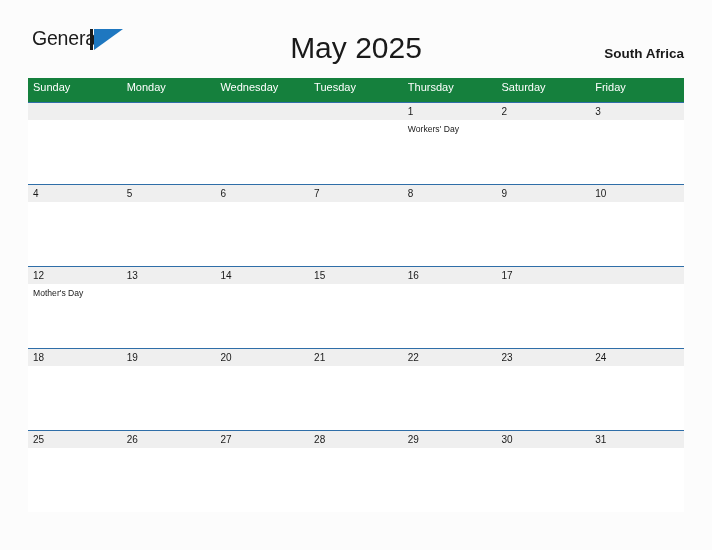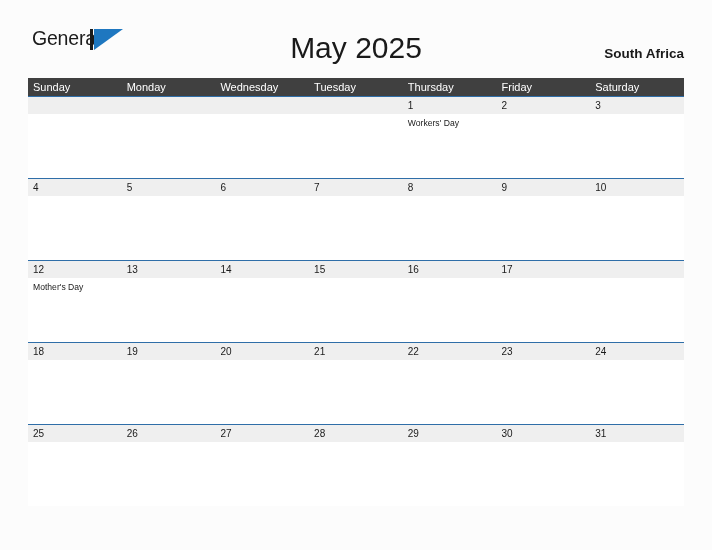--- a/index.html
+++ b/index.html
@@ -116,22 +116,22 @@
   .calendar {
     position: absolute;
     left: 28px;
     top: 78px;
     width: 656px;
   }
 
   .dow-row {
     display: flex;
     width: 656px;
-    height: 18px;
-    background: #404040;
+    height: 24px;
+    background: #15803d;
   }
   .dow-cell {
     width: 93.714px;
     box-sizing: border-box;
     padding-left: 5px;
     font-size: 11px;
     color: #ffffff;
     line-height: 19px;
     white-space: nowrap;
     overflow: hidden;
@@ -209,22 +209,22 @@
   </div>
 
   <div class="calendar">
 
     <div class="dow-row">
       <div class="dow-cell">Sunday</div>
       <div class="dow-cell">Monday</div>
       <div class="dow-cell">Wednesday</div>
       <div class="dow-cell">Tuesday</div>
       <div class="dow-cell">Thursday</div>
+      <div class="dow-cell">Saturday</div>
       <div class="dow-cell">Friday</div>
-      <div class="dow-cell">Saturday</div>
     </div>
 
     <div class="week-row">
       <div class="date-strip">
         <div class="date-cell"></div>
         <div class="date-cell"></div>
         <div class="date-cell"></div>
         <div class="date-cell"></div>
         <div class="date-cell">1</div>
         <div class="date-cell">2</div>

